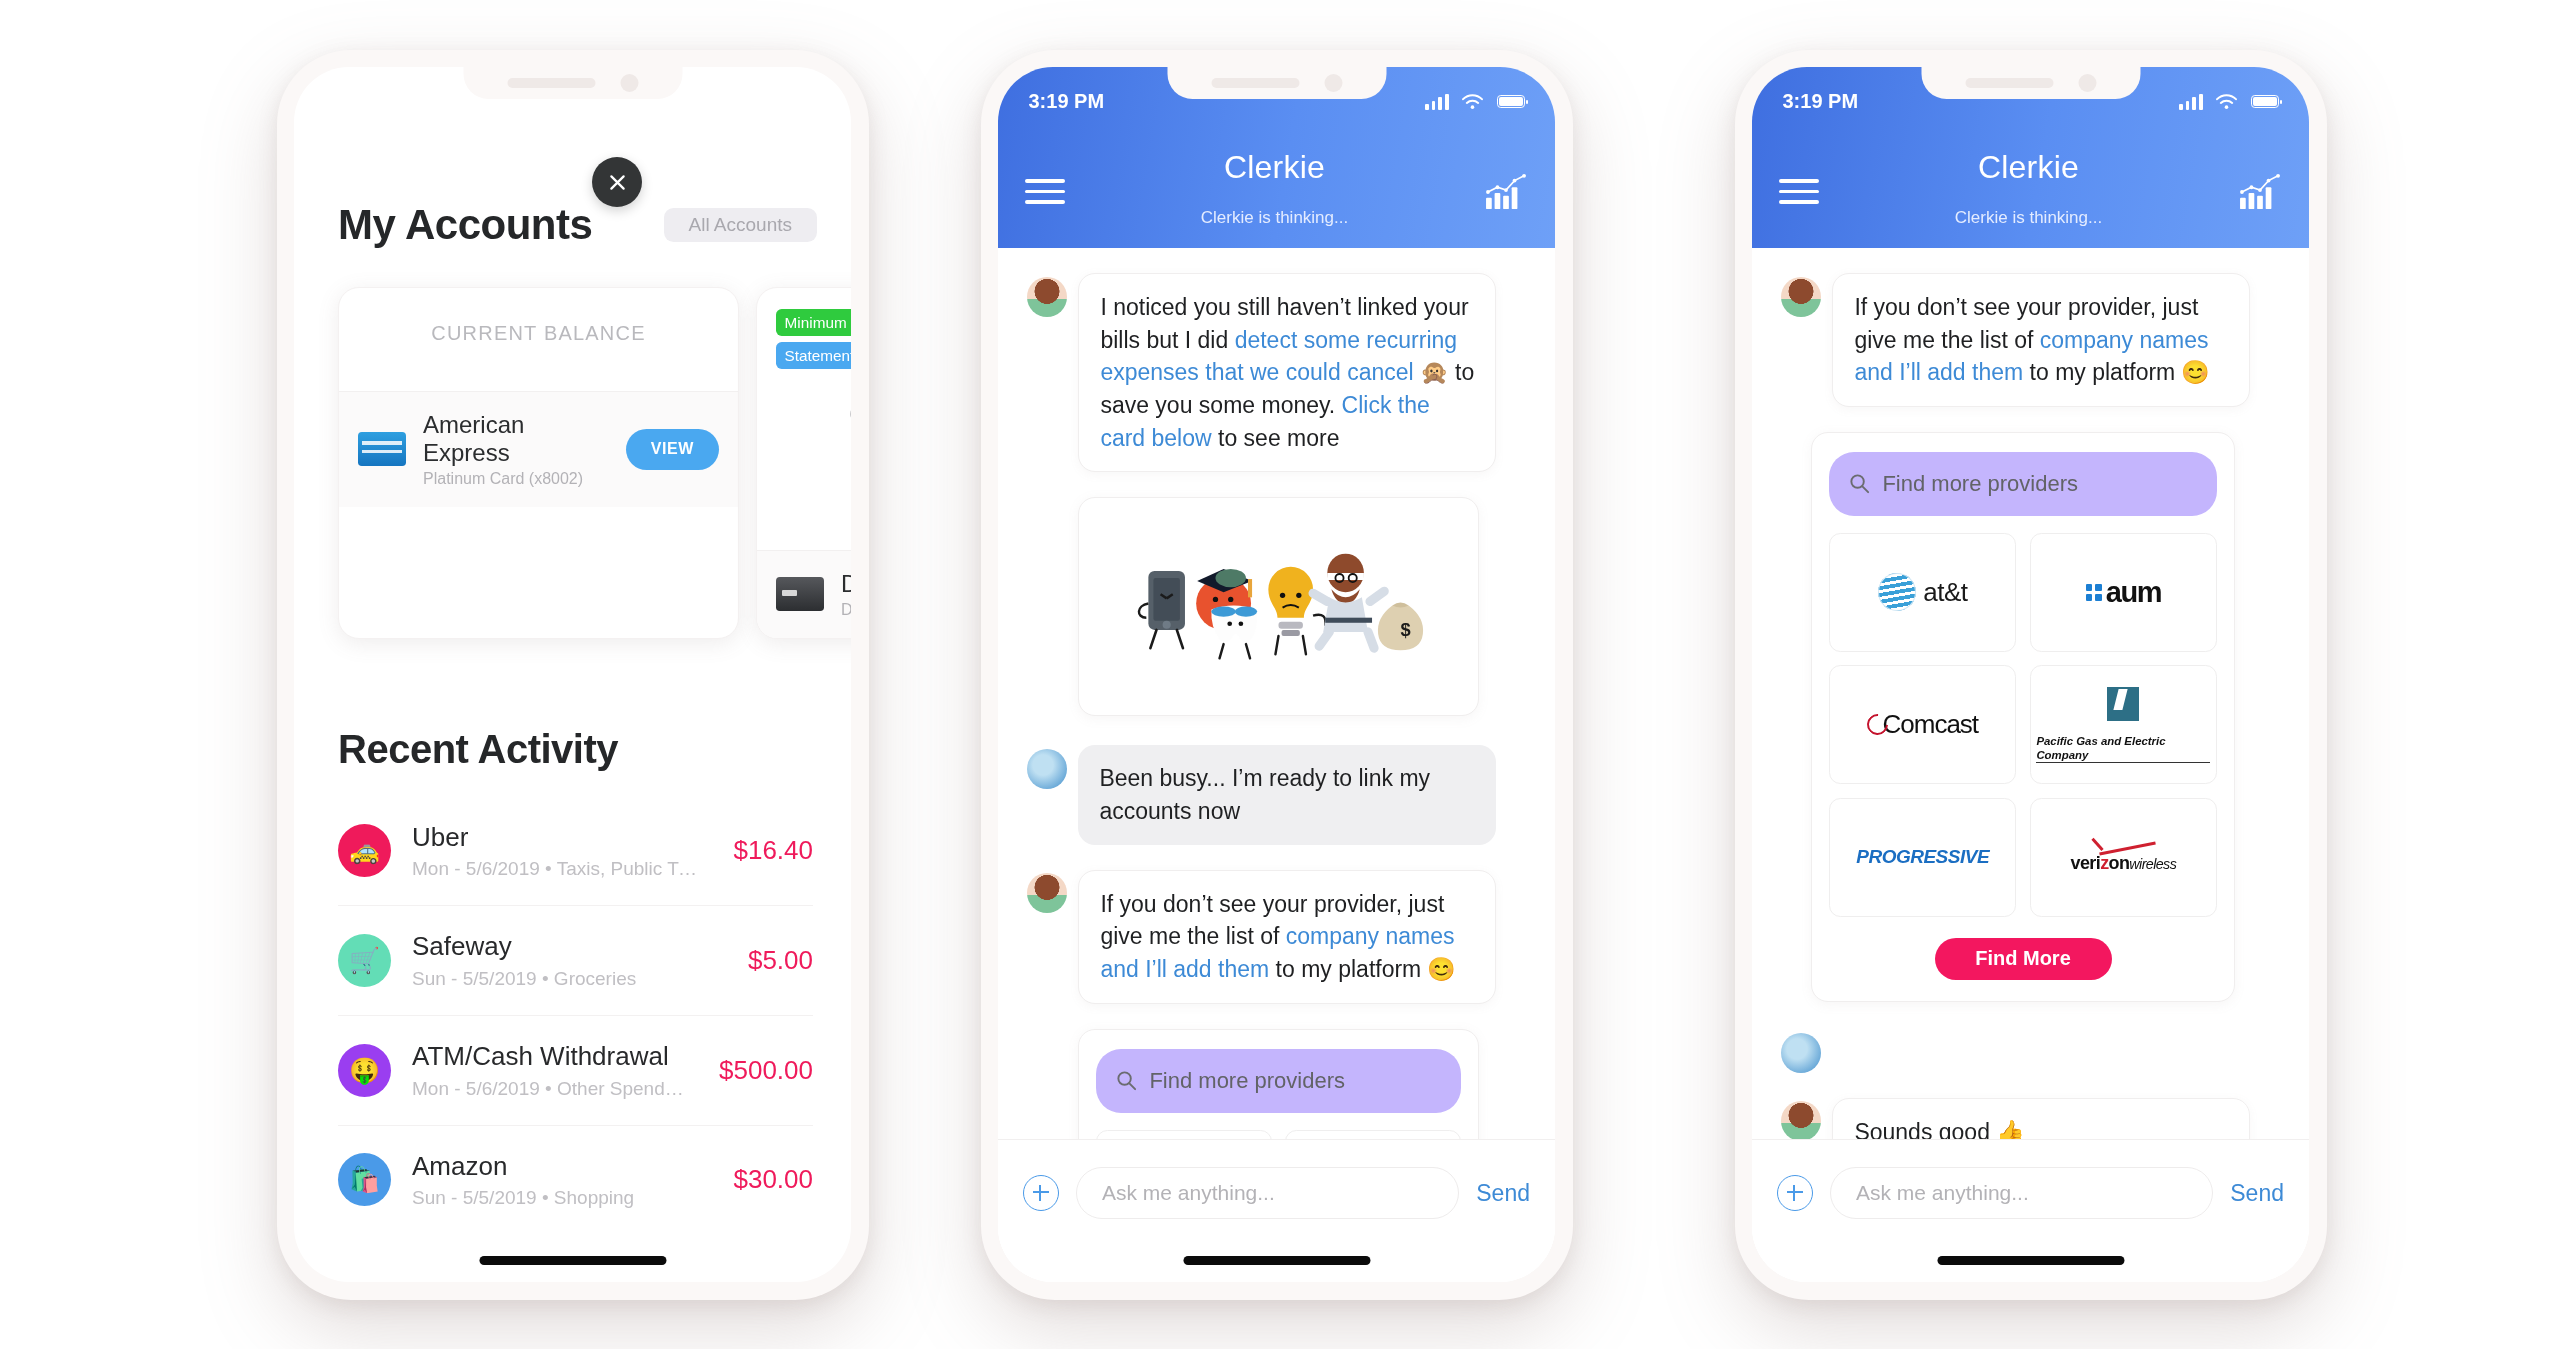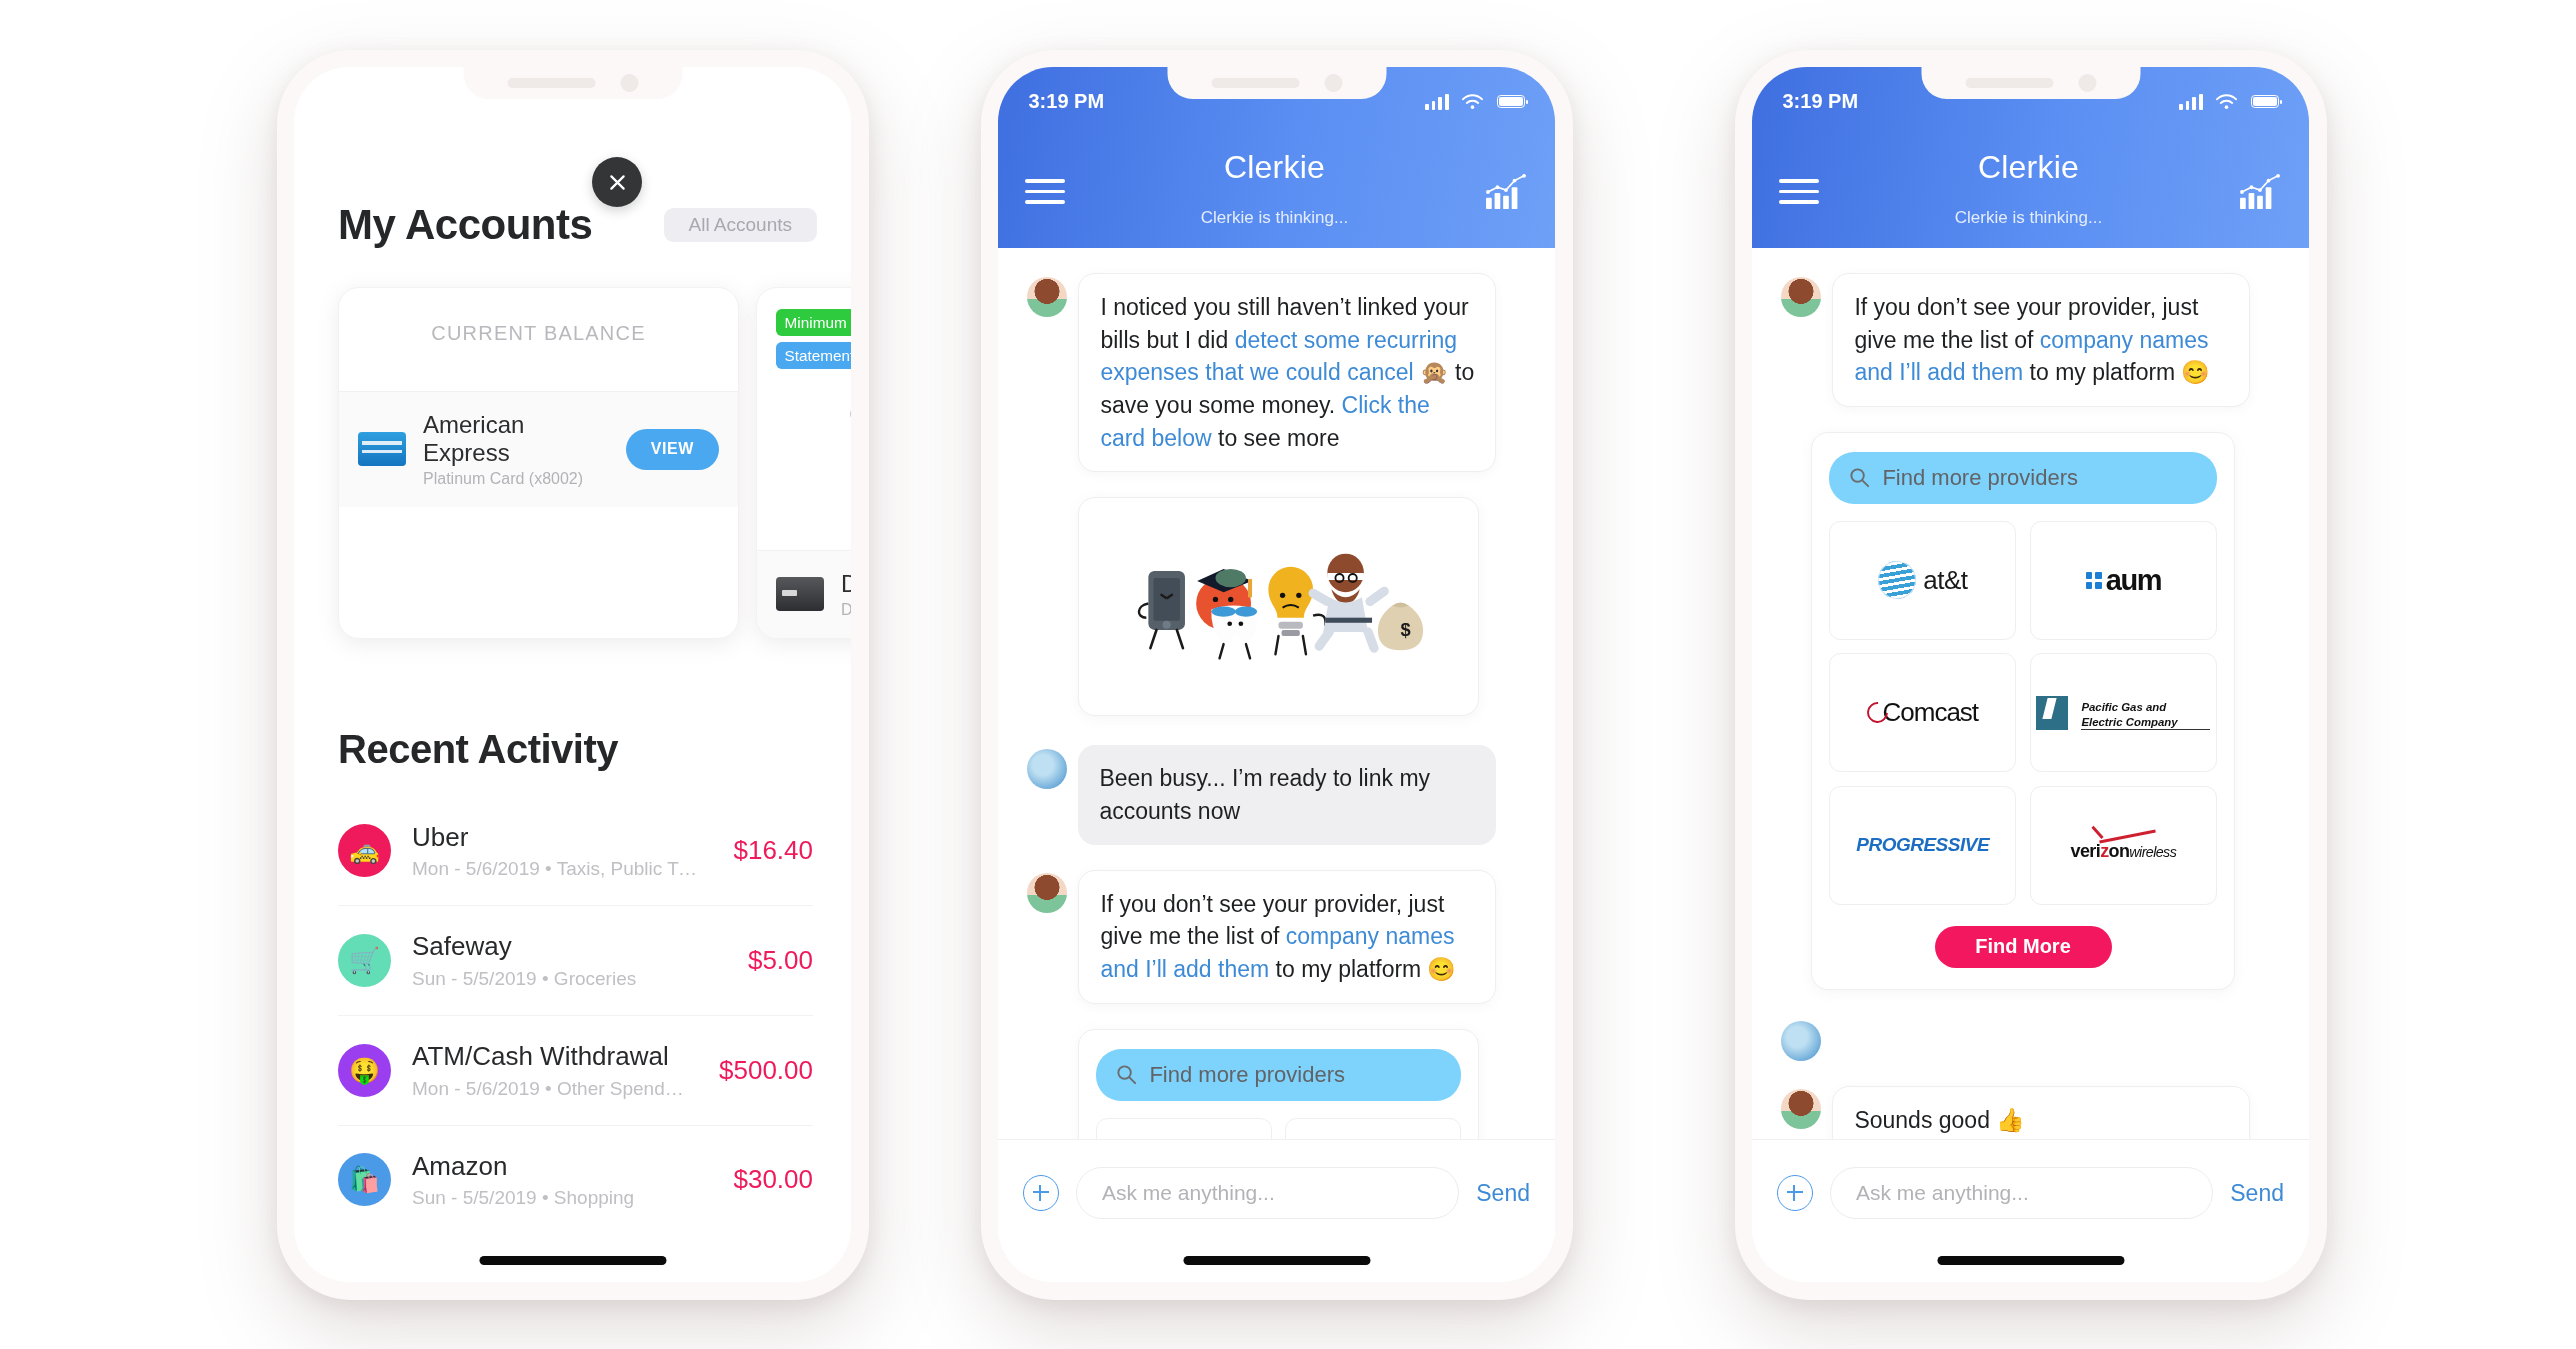--- a/index.html
+++ b/index.html
@@ -155,21 +155,21 @@
     display:flex; align-items:center; justify-content:center;
   }
 
   .prov-card {
     margin:7.6px 29px 0 80px; width:401px; background:#fff;
     border:1px solid #f0eeee; border-radius:17px; box-shadow:0 2.9px 11.4px rgba(150,140,140,.08);
     padding:19px 17px 21px 17px;
   }
   .prov-card.wide { margin-left:59px; width:424px; }
   .prov-search {
-    background:#7dd3fc; border-radius:25px; height:52px; display:flex; align-items:center;
+    background:#c4b5fd; border-radius:25px; height:64px; display:flex; align-items:center;
     gap:11.4px; padding:17px 19px; color:#626367; font-size:22px;
   }
   .prov-grid { display:grid; grid-template-columns:1fr 1fr; gap:13.4px; margin-top:17px; }
   .prov-tile {
     height:119px; background:#fff; border:1px solid #efeeee; border-radius:11.4px;
     display:flex; align-items:center; justify-content:center; padding:5.7px;
   }
   .find-more {
     margin:21px auto 0 auto; width:177px; height:42px; background:#f3175f; color:#fff;
     font-size:20px; font-weight:bold; border-radius:21px;
@@ -196,21 +196,21 @@
     box-shadow:inset 0 0 0 1px #cfe6f4;}
   .att-t{font-size:26px;color:#1a1a1a;letter-spacing:-0.5px;}
   .aum-wrap{display:flex;align-items:center;gap:3.8px;}
   .aum-dots{display:grid;grid-template-columns:6.7px 6.7px;grid-gap:2.9px;}
   .aum-dots i{display:block;width:6.7px;height:6.7px;background:#1c7fd3;border-radius:1px;}
   .aum-t{font-size:29px;color:#111;letter-spacing:-1.4px;font-weight:bold;}
   .comcast-wrap{display:flex;align-items:center;}
   .comcast-c{width:21px;height:21px;border:2.9px solid #c4132d;border-radius:50%;
     border-right-color:transparent;transform:rotate(-42deg);margin-right:-5.7px;}
   .comcast-t{font-size:26px;color:#111;letter-spacing:-1px;}
-  .pge-wrap{display:flex;align-items:flex-end;gap:13px;}
+  .pge-wrap{display:flex;align-items:center;gap:13px;flex-direction:column;}
   .pge-box{width:32px;height:34px;background:#2d6f86;position:relative;flex:0 0 auto;}
   .pge-box:after{content:"";position:absolute;left:8.6px;top:1.9px;width:8.6px;height:21px;background:#fff;transform:skewX(-14deg);}
   .pge-t{font-size:11.4px;color:#111;font-style:italic;font-weight:bold;line-height:1.25;border-bottom:1px solid #333;}
   .prog-t{font-size:19px;color:#1b6ec2;font-style:italic;font-weight:bold;letter-spacing:-0.5px;}
   .vz-wrap{position:relative;display:flex;flex-direction:column;align-items:center;}
   .vz-check{width:71px;height:15.3px;position:relative;margin-bottom:-3.8px;}
   .vz-check:before{content:"";position:absolute;left:1.9px;top:1.9px;width:15.3px;height:2.9px;background:#cf2030;transform:rotate(48deg);}
   .vz-check:after{content:"";position:absolute;left:11.4px;top:5.7px;width:57px;height:2.9px;background:#cf2030;transform:rotate(-11deg);}
   .vz-t{font-size:18px;font-weight:bold;color:#111;letter-spacing:-0.6px;}
   .vz-t .z{color:#cf2030;}

